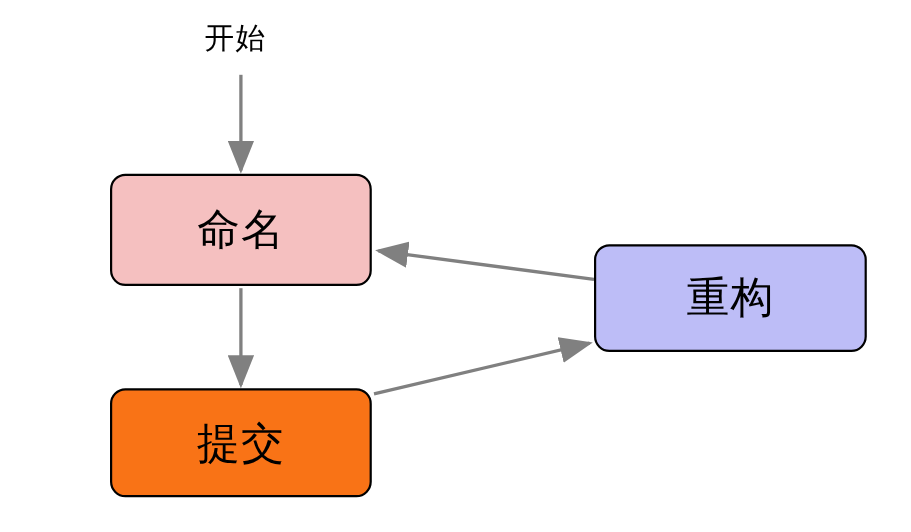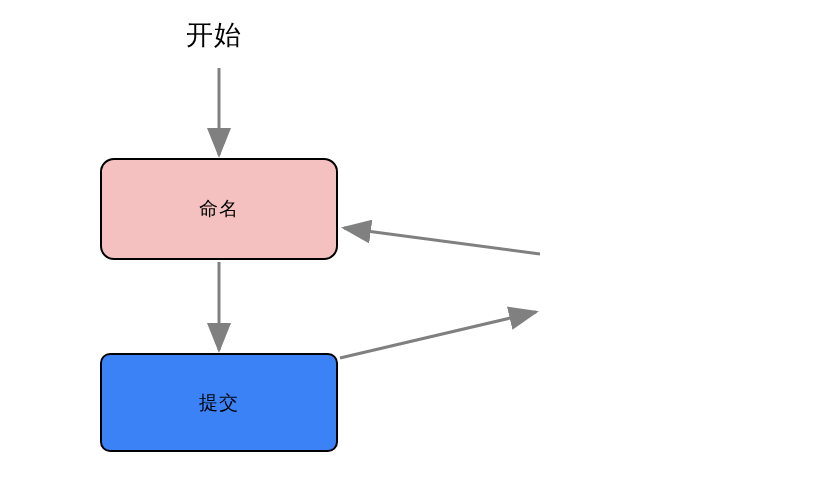--- a/index.html
+++ b/index.html
@@ -25,21 +25,21 @@
     height: 484px;
   }
   .node {
     position: absolute;
     box-sizing: border-box;
     border: 2px solid #000000;
     border-radius: 14px;
     display: flex;
     align-items: center;
     justify-content: center;
-    font-size: 19px;
+    font-size: 39px;
     color: #000000;
     letter-spacing: 1px;
   }
   .node-naming {
     left: 100px;
     top: 158px;
     width: 238px;
     height: 102px;
   }
   .node-submit {
@@ -95,16 +95,17 @@
 
     <line x1="340" y1="358" x2="536" y2="312" stroke="#808080" stroke-width="3" marker-end="url(#arrowhead)"></line>
   </svg>
 
   <div class="edge-label label-start">开始</div>
 
 
 
   <div class="node node-naming" style="background:#f5c0c0;">命名</div>
 
-  <div class="node node-submit" style="background:#3b82f6;border-radius:10px;">提交</div>
+  <div class="node node-submit" style="background:#f97316;">提交</div>
 
+  <div class="node node-refactor" style="background:#bdbdf7;">重构</div>
 
 </div>
 
 </body></html>

